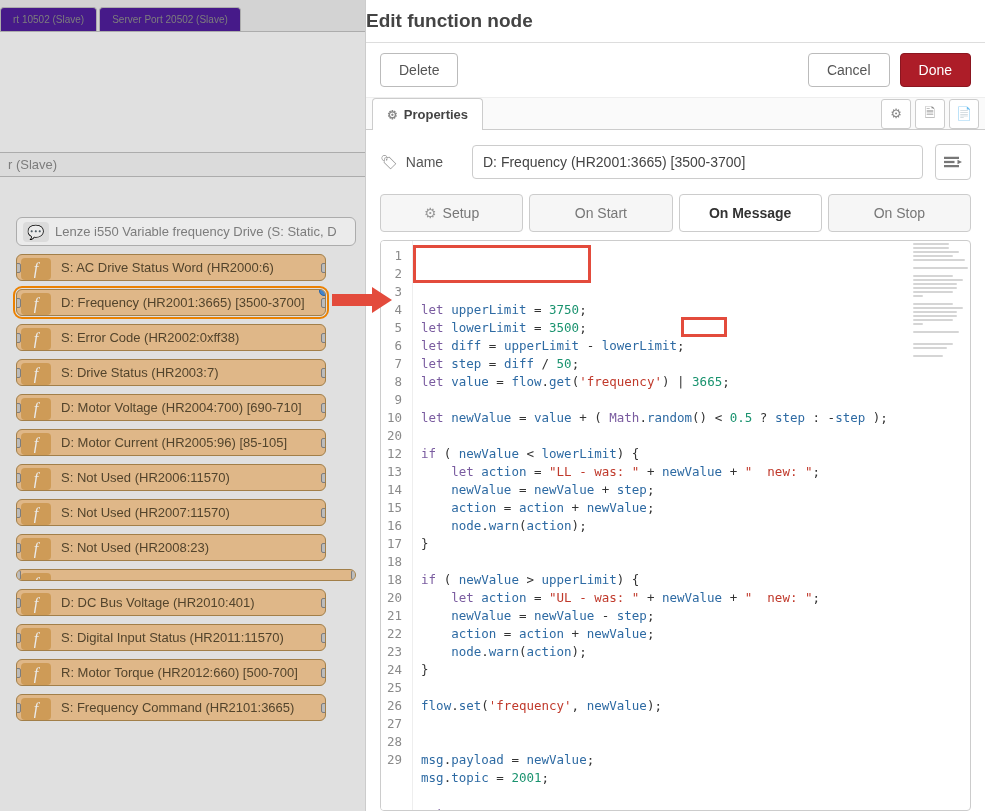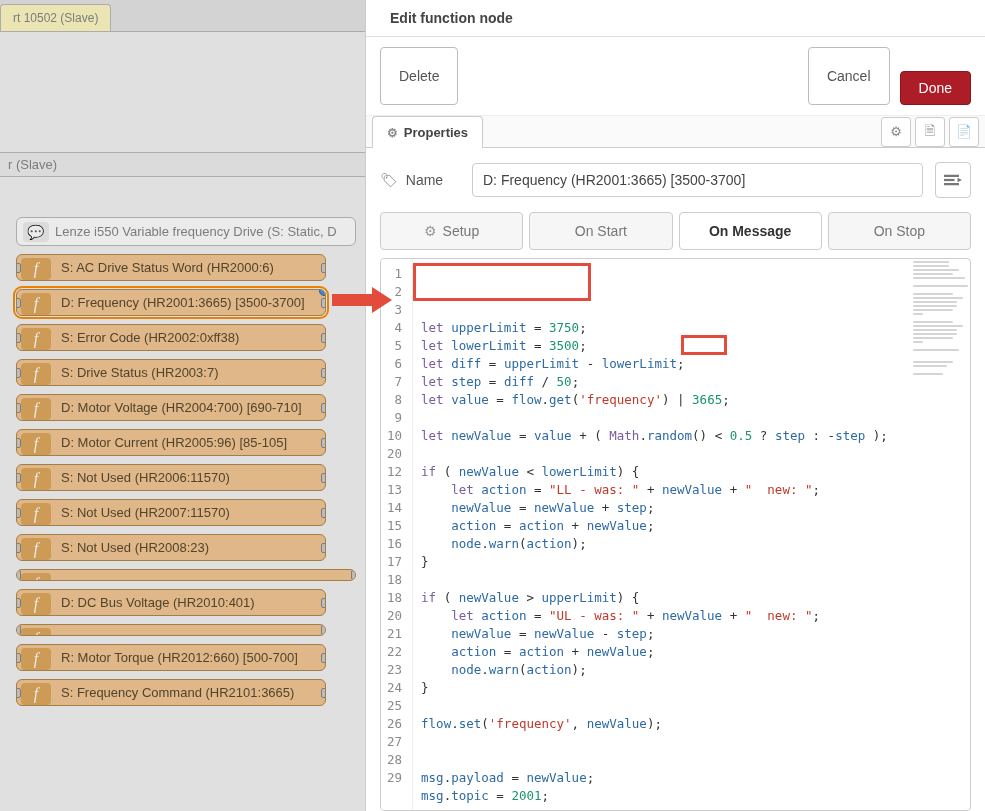--- a/index.html
+++ b/index.html
@@ -31,26 +31,26 @@
   .tab-strip {
     display: flex;
     gap: 2px;
     padding: 0 0 0 0;
     background: #e5e5e5;
     height: 32px;
     border-bottom: 1px solid #bbb;
     align-items: flex-end;
   }
   .tab {
-    background: #fef9c3;
+    background: #4c1d95;
     border: 1px solid #bbb;
     border-bottom: none;
     border-radius: 4px 4px 0 0;
     padding: 6px 12px;
-    font-size: 12px;
+    font-size: 10px;
     color: #888;
   }
   .slave-label-row {
     margin-top: 120px;
     padding: 4px 8px;
     border-top: 1px solid #bbb;
     border-bottom: 1px solid #bbb;
     background: #eee;
     color: #888;
     font-size: 13px;
@@ -154,22 +154,22 @@
     right: 0; top: 0;
     width: 620px;
     height: 811px;
     background: #fff;
     z-index: 3;
     border-left: 1px solid #ccc;
     display: flex;
     flex-direction: column;
   }
   .panel-header {
-    padding: 10px 24px;
-    font-size: 14px;
+    padding: 10px 0;
+    font-size: 19px;
     font-weight: 600;
     color: #444;
     border-bottom: 1px solid #ddd;
   }
   .panel-actions {
     display: flex;
     padding: 10px 14px;
     gap: 10px;
     border-bottom: 1px solid #eee;
   }
@@ -179,21 +179,20 @@
     border-radius: 4px;
     padding: 8px 18px;
     font-size: 14px;
     color: #555;
     cursor: pointer;
   }
   .btn.done {
     background: #ad1d28;
     color: #fff;
     border-color: #8b1620;
-    margin-top: 24px;
   }
   .spacer { flex: 1; }
   .prop-tabs {
     display: flex;
     align-items: center;
     background: #fafafa;
     border-bottom: 1px solid #ccc;
     padding: 0 6px;
   }
   .prop-tab {
@@ -336,40 +335,41 @@
     background: #888;
     border-radius: 1px;
   }
 </style>
 </head>
 <body>
 
 <div class="canvas">
   <div class="tab-strip">
     <div class="tab">rt 10502 (Slave)</div>
+    <div class="tab">Server Port 20502 (Slave)</div>
   </div>
   <div class="slave-label-row">r (Slave)</div>
   <div class="nodes">
     <div class="comment-node">
       <span class="comment-icon">💬</span>
       <span>Lenze i550 Variable frequency Drive (S: Static, D</span>
     </div>
     <div id="fn-container">
         <div class="fnode" style="margin-bottom: 8px;"><span class="f-icon">f</span><span class="port left"></span><span class="port right"></span><span>S: AC Drive Status Word (HR2000:6)</span></div>
         <div class="fnode selected" style="margin-bottom: 8px;"><span class="f-icon">f</span><span class="port left"></span><span class="port right"></span><span>D: Frequency (HR2001:3665) [3500-3700]</span><span class="changed-dot"></span></div>
         <div class="fnode" style="margin-bottom: 8px;"><span class="f-icon">f</span><span class="port left"></span><span class="port right"></span><span>S: Error Code (HR2002:0xff38)</span></div>
         <div class="fnode" style="margin-bottom: 8px;"><span class="f-icon">f</span><span class="port left"></span><span class="port right"></span><span>S: Drive Status (HR2003:7)</span></div>
         <div class="fnode" style="margin-bottom: 8px;"><span class="f-icon">f</span><span class="port left"></span><span class="port right"></span><span>D: Motor Voltage (HR2004:700) [690-710]</span></div>
         <div class="fnode" style="margin-bottom: 8px;"><span class="f-icon">f</span><span class="port left"></span><span class="port right"></span><span>D: Motor Current (HR2005:96) [85-105]</span></div>
         <div class="fnode" style="margin-bottom: 8px;"><span class="f-icon">f</span><span class="port left"></span><span class="port right"></span><span>S: Not Used (HR2006:11570)</span></div>
         <div class="fnode" style="margin-bottom: 8px;"><span class="f-icon">f</span><span class="port left"></span><span class="port right"></span><span>S: Not Used (HR2007:11570)</span></div>
         <div class="fnode" style="margin-bottom: 8px;"><span class="f-icon">f</span><span class="port left"></span><span class="port right"></span><span>S: Not Used (HR2008:23)</span></div>
         <div class="fnode wide" style="margin-bottom: 8px;"><span class="f-icon">f</span><span class="port left"></span><span class="port right"></span></div>
         <div class="fnode" style="margin-bottom: 8px;"><span class="f-icon">f</span><span class="port left"></span><span class="port right"></span><span>D: DC Bus Voltage (HR2010:401)</span></div>
-        <div class="fnode" style="margin-bottom: 8px;"><span class="f-icon">f</span><span class="port left"></span><span class="port right"></span></div>
+        <div class="fnode" style="margin-bottom: 8px;"><span class="f-icon">f</span><span class="port left"></span><span class="port right"></span><span>S: Digital Input Status (HR2011:11570)</span></div>
         <div class="fnode" style="margin-bottom: 8px;"><span class="f-icon">f</span><span class="port left"></span><span class="port right"></span><span>R: Motor Torque (HR2012:660) [500-700]</span></div>
         <div class="fnode" style="margin-bottom: 8px;"><span class="f-icon">f</span><span class="port left"></span><span class="port right"></span><span>S: Frequency Command (HR2101:3665)</span></div>
       </div>
   </div>
 </div>
 
 <div class="overlay-dim"></div>
 
 <div class="arrow">
   <div class="arrow-shaft"></div>

